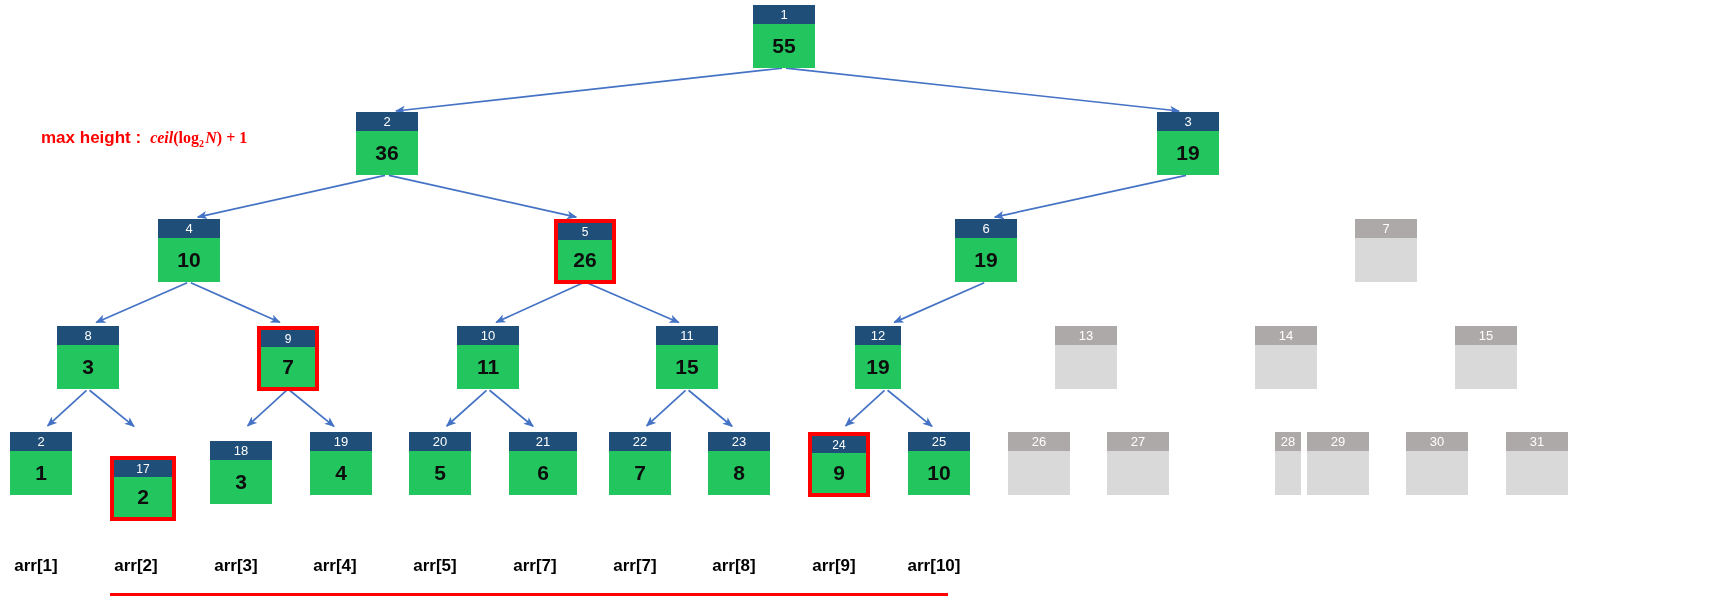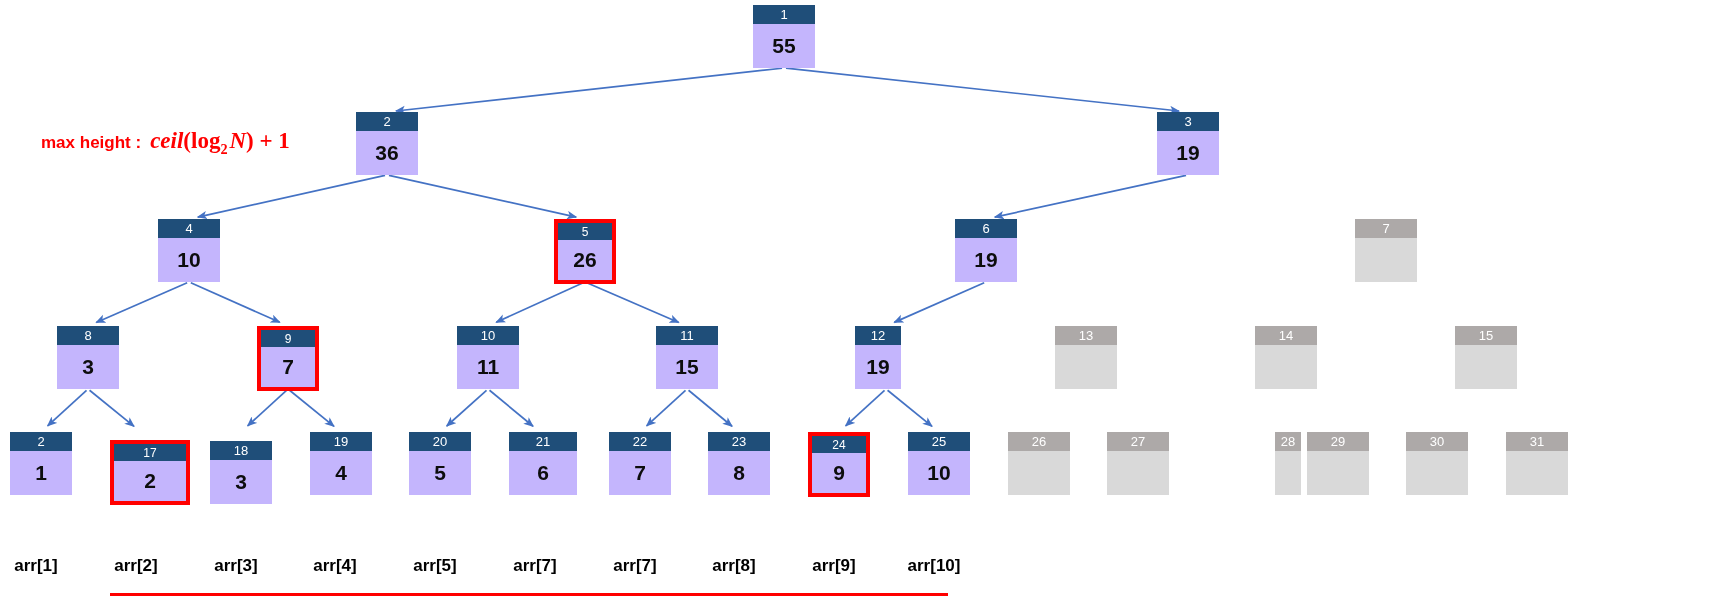--- a/index.html
+++ b/index.html
@@ -49,21 +49,21 @@
     white-space: nowrap;
     display: flex;
     align-items: baseline;
   }
   #formula .fl-label {
     font-size: 17px;
     font-weight: bold;
     font-family: "Liberation Sans", sans-serif;
   }
   #formula .fl-expr {
-    font-size: 23px;
+    font-size: 16px;
     font-weight: bold;
     font-style: italic;
     font-family: "Liberation Serif", serif;
     margin-left: 9px;
   }
   #formula .fl-expr .upr {
     font-style: normal;
   }
   #formula .fl-expr sub {
     font-size: 0.62em;
@@ -88,21 +88,21 @@
   .node .body {
     display: flex;
     align-items: center;
     justify-content: center;
     font-size: 21px;
     font-weight: bold;
     color: #0d0d0d;
     box-sizing: border-box;
   }
   .node.active .hdr { background: #1F4E79; }
-  .node.active .body { background: #c4b5fd; }
+  .node.active .body { background: #22c55e; }
   .node.inactive .hdr { background: #ADA9A8; }
   .node.inactive .body { background: #D9D9D9; }
   .node.hl {
     border: 4px solid #FF0000;
     padding: 0;
   }
   .node.hl .hdr { height: 17px; font-size: 12px; }
   
   .arr-label {
     position: absolute;
@@ -227,21 +227,21 @@
         <div class="body" style="height: 44px;"></div>
       </div>
       <div class="node inactive" style="left: 1455px; top: 326px; width: 62px;">
         <div class="hdr">15</div>
         <div class="body" style="height: 44px;"></div>
       </div>
       <div class="node active" style="left: 10px; top: 432px; width: 62px;">
         <div class="hdr">2</div>
         <div class="body" style="height: 44px;">1</div>
       </div>
-      <div class="node active hl" style="left: 110px; top: 440px; width: 80px;">
+      <div class="node active hl" style="left: 110px; top: 456px; width: 66px;">
         <div class="hdr">17</div>
         <div class="body" style="height: 40px;">2</div>
       </div>
       <div class="node active" style="left: 210px; top: 432px; width: 62px; margin-top: 9px;">
         <div class="hdr">18</div>
         <div class="body" style="height: 44px;">3</div>
       </div>
       <div class="node active" style="left: 310px; top: 432px; width: 62px;">
         <div class="hdr">19</div>
         <div class="body" style="height: 44px;">4</div>

